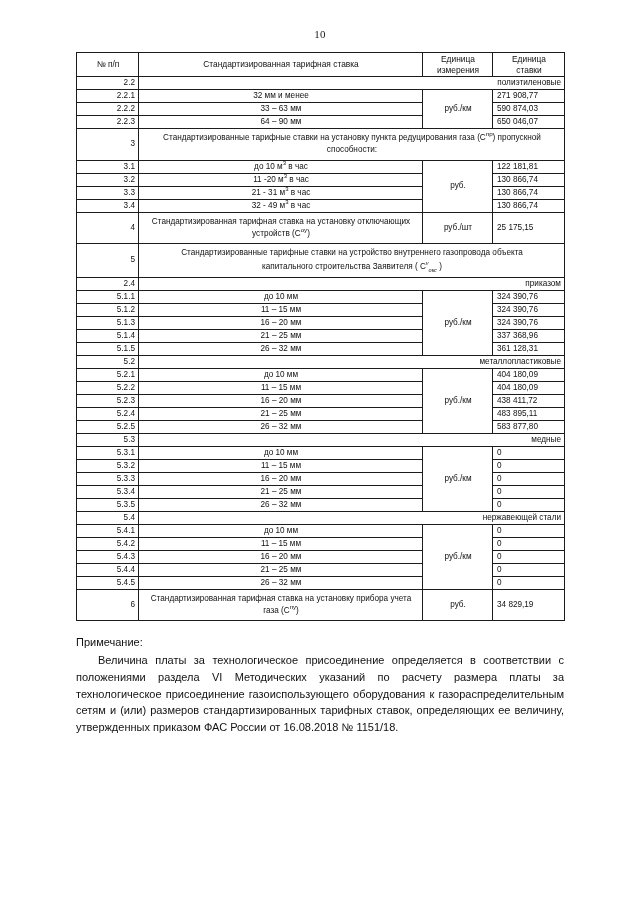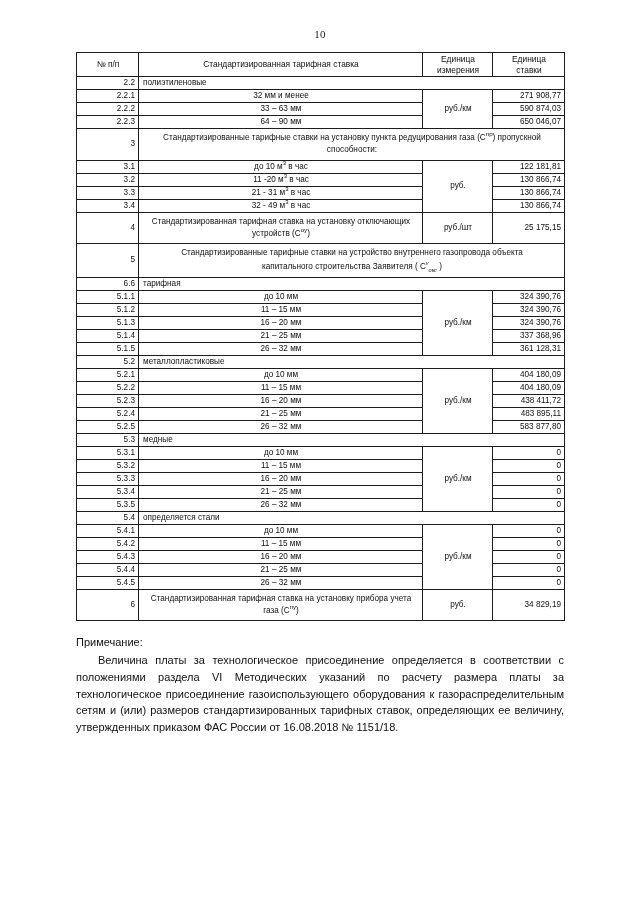--- a/index.html
+++ b/index.html
@@ -80,27 +80,26 @@
   td.desc.multi {
     padding-top: 3px;
     padding-bottom: 3px;
     line-height: 1.5;
   }
   td.unit {
     text-align: center;
     margin-left: 20px;
   }
   td.val {
-    text-align: right;
     padding-right: 5px;
     white-space: nowrap;
     margin-top: 24px;
   }
   td.group {
-    text-align: left;
+    text-align: right;
     padding-left: 5px;
   }
   sup.fml {
     font-size: 6.2px;
     vertical-align: super;
     line-height: 0;
   }
   sub.fml {
     font-size: 6.2px;
     vertical-align: sub;
@@ -216,22 +215,22 @@
           <td class="unit">руб./шт</td>
           <td class="val">25 175,15</td>
         </tr>
 
         <tr>
           <td class="num">5</td>
           <td class="desc multi" colspan="3"><span>Стандартизированные тарифные ставки на устройство внутреннего газопровода объекта</span><br><span>капитального строительства Заявителя ( С</span><span class="formula-italic"><sup class="fml">v</sup><sub class="fml">окс</sub></span><span> )</span></td>
         </tr>
 
         <tr>
-          <td class="num">6.6</td>
-          <td class="group" colspan="3">тарифная</td>
+          <td class="num">2.4</td>
+          <td class="group" colspan="3">приказом</td>
         </tr>
         <tr>
           <td class="num">5.1.1</td>
           <td class="desc">до 10 мм</td>
           <td class="unit" rowspan="5">руб./км</td>
           <td class="val">324 390,76</td>
         </tr>
         <tr>
           <td class="num">5.1.2</td>
           <td class="desc">11 – 15 мм</td>
@@ -310,21 +309,21 @@
           <td class="val">0</td>
         </tr>
         <tr>
           <td class="num">5.3.5</td>
           <td class="desc">26 – 32 мм</td>
           <td class="val">0</td>
         </tr>
 
         <tr>
           <td class="num">5.4</td>
-          <td class="group" colspan="3">определяется стали</td>
+          <td class="group" colspan="3">нержавеющей стали</td>
         </tr>
         <tr>
           <td class="num">5.4.1</td>
           <td class="desc">до 10 мм</td>
           <td class="unit" rowspan="5">руб./км</td>
           <td class="val">0</td>
         </tr>
         <tr>
           <td class="num">5.4.2</td>
           <td class="desc">11 – 15 мм</td>

